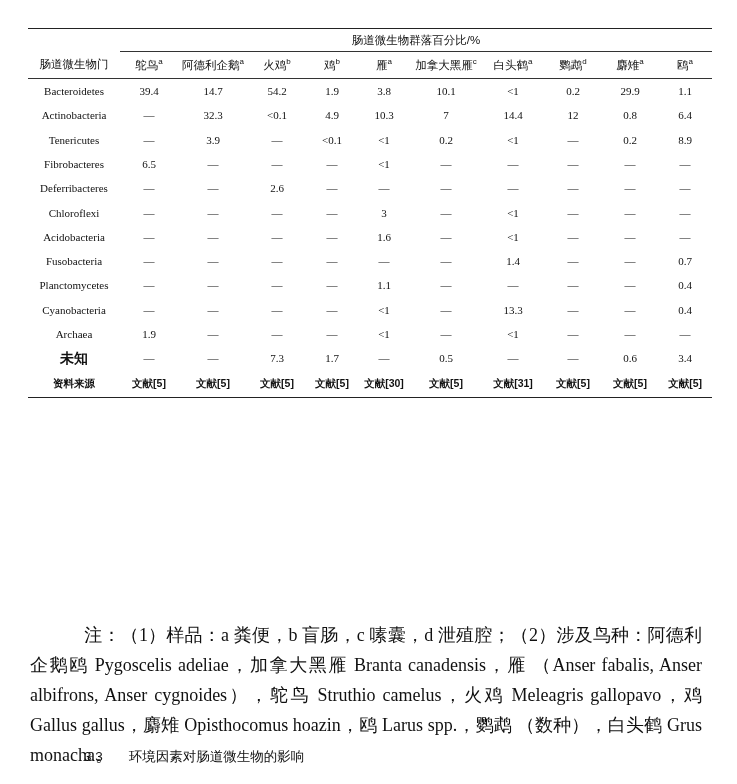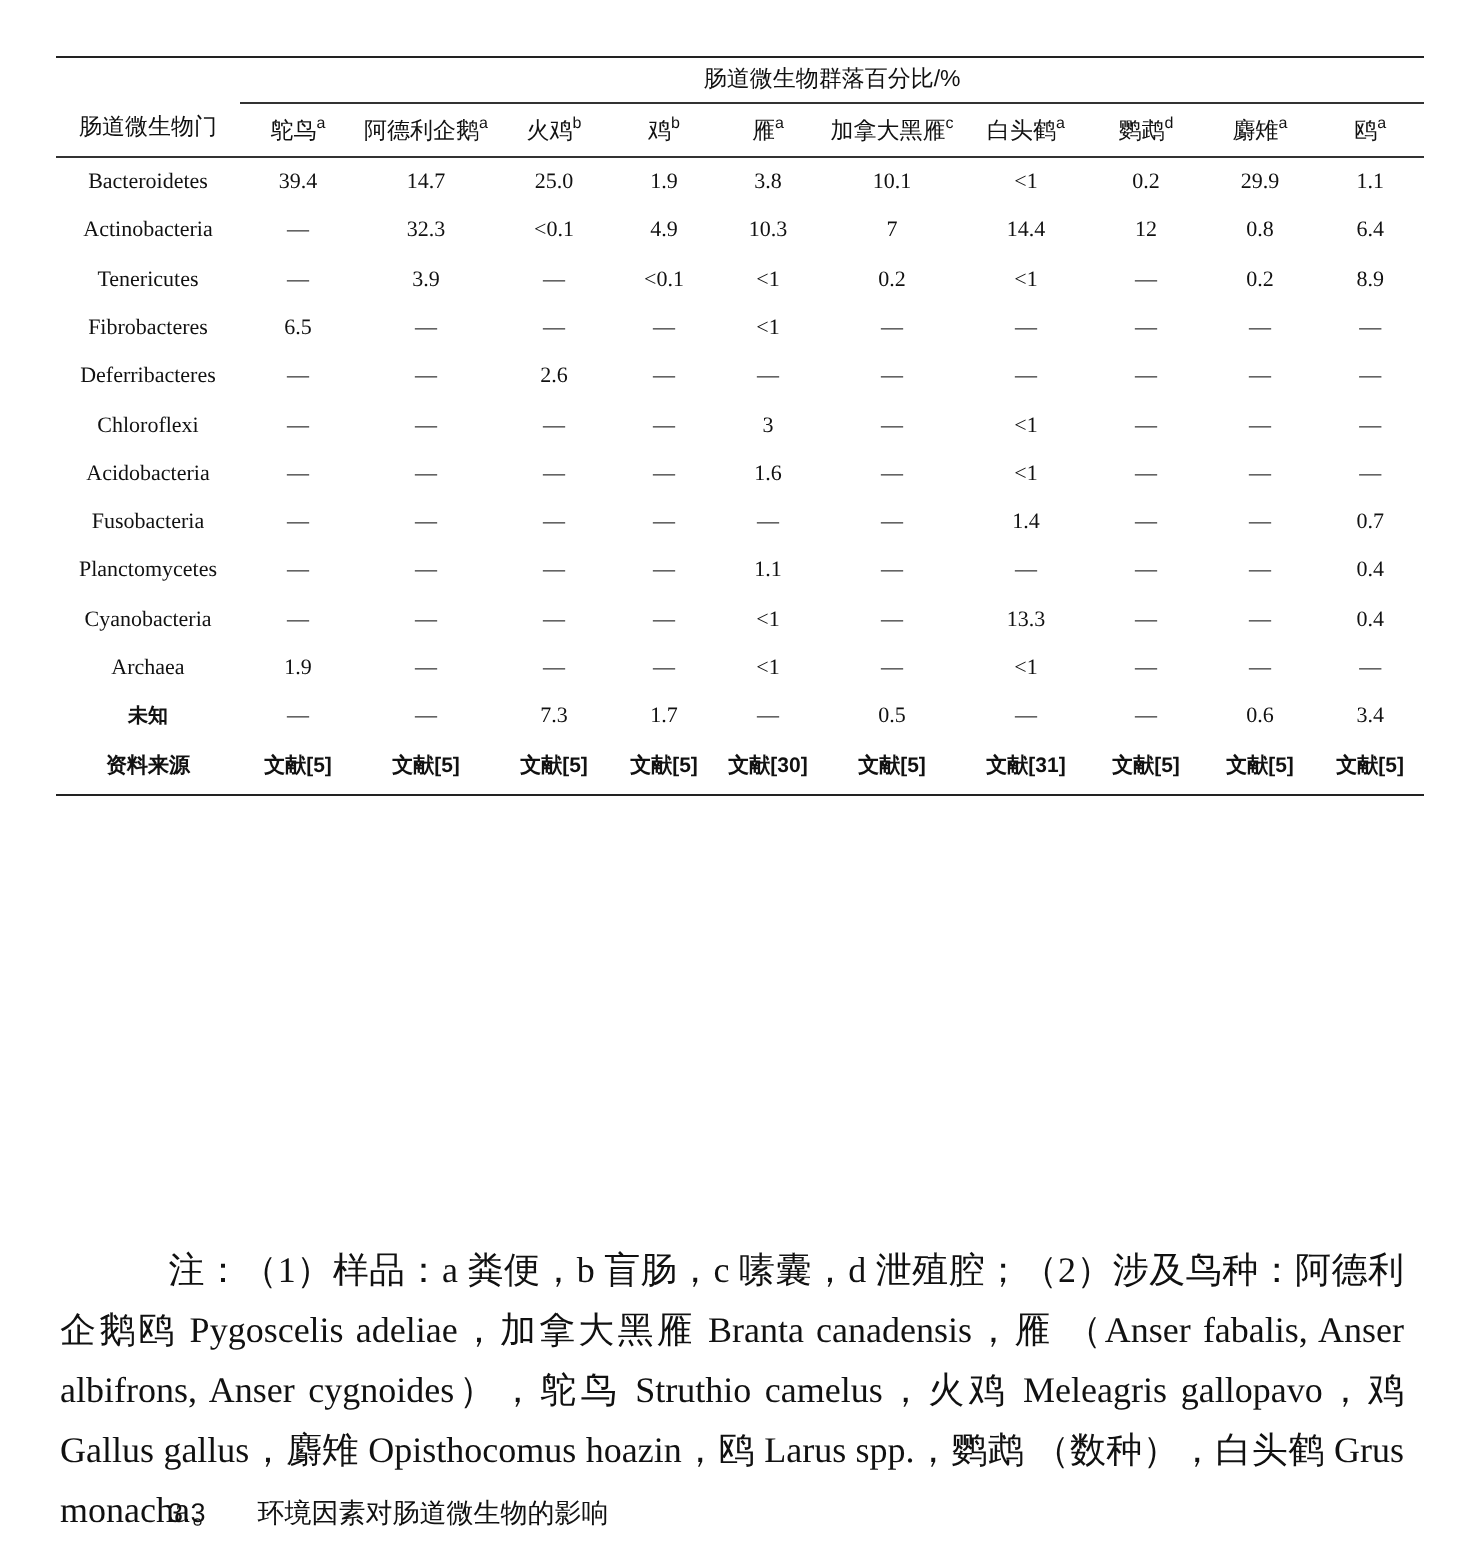--- a/index.html
+++ b/index.html
@@ -87,21 +87,21 @@
   }
   tr.src-row td {
     height: 26px;
     font-family: "Liberation Sans", sans-serif;
     font-size: 10.5px;
     font-weight: bold;
   }
   tr.unknown-row td.rowhead {
     font-family: "Liberation Sans", sans-serif;
     font-weight: bold;
-    font-size: 10px;
+    font-size: 14px;
   }
   tr.unknown-row td {
     font-weight: normal;
   }
   sup {
     font-size: 8px;
     vertical-align: super;
   }
 
   
@@ -178,21 +178,21 @@
           <th><span>鸥</span><sup>a</sup></th>
         </tr>
       </thead>
       <tbody>
 
 
         <tr class="body-row">
           <td class="rowhead">Bacteroidetes</td>
           <td>39.4</td>
           <td>14.7</td>
-          <td>25.0</td>
+          <td>54.2</td>
           <td>1.9</td>
           <td>3.8</td>
           <td>10.1</td>
           <td>&lt;1</td>
           <td>0.2</td>
           <td>29.9</td>
           <td>1.1</td>
         </tr>
 
         <tr class="body-row">

